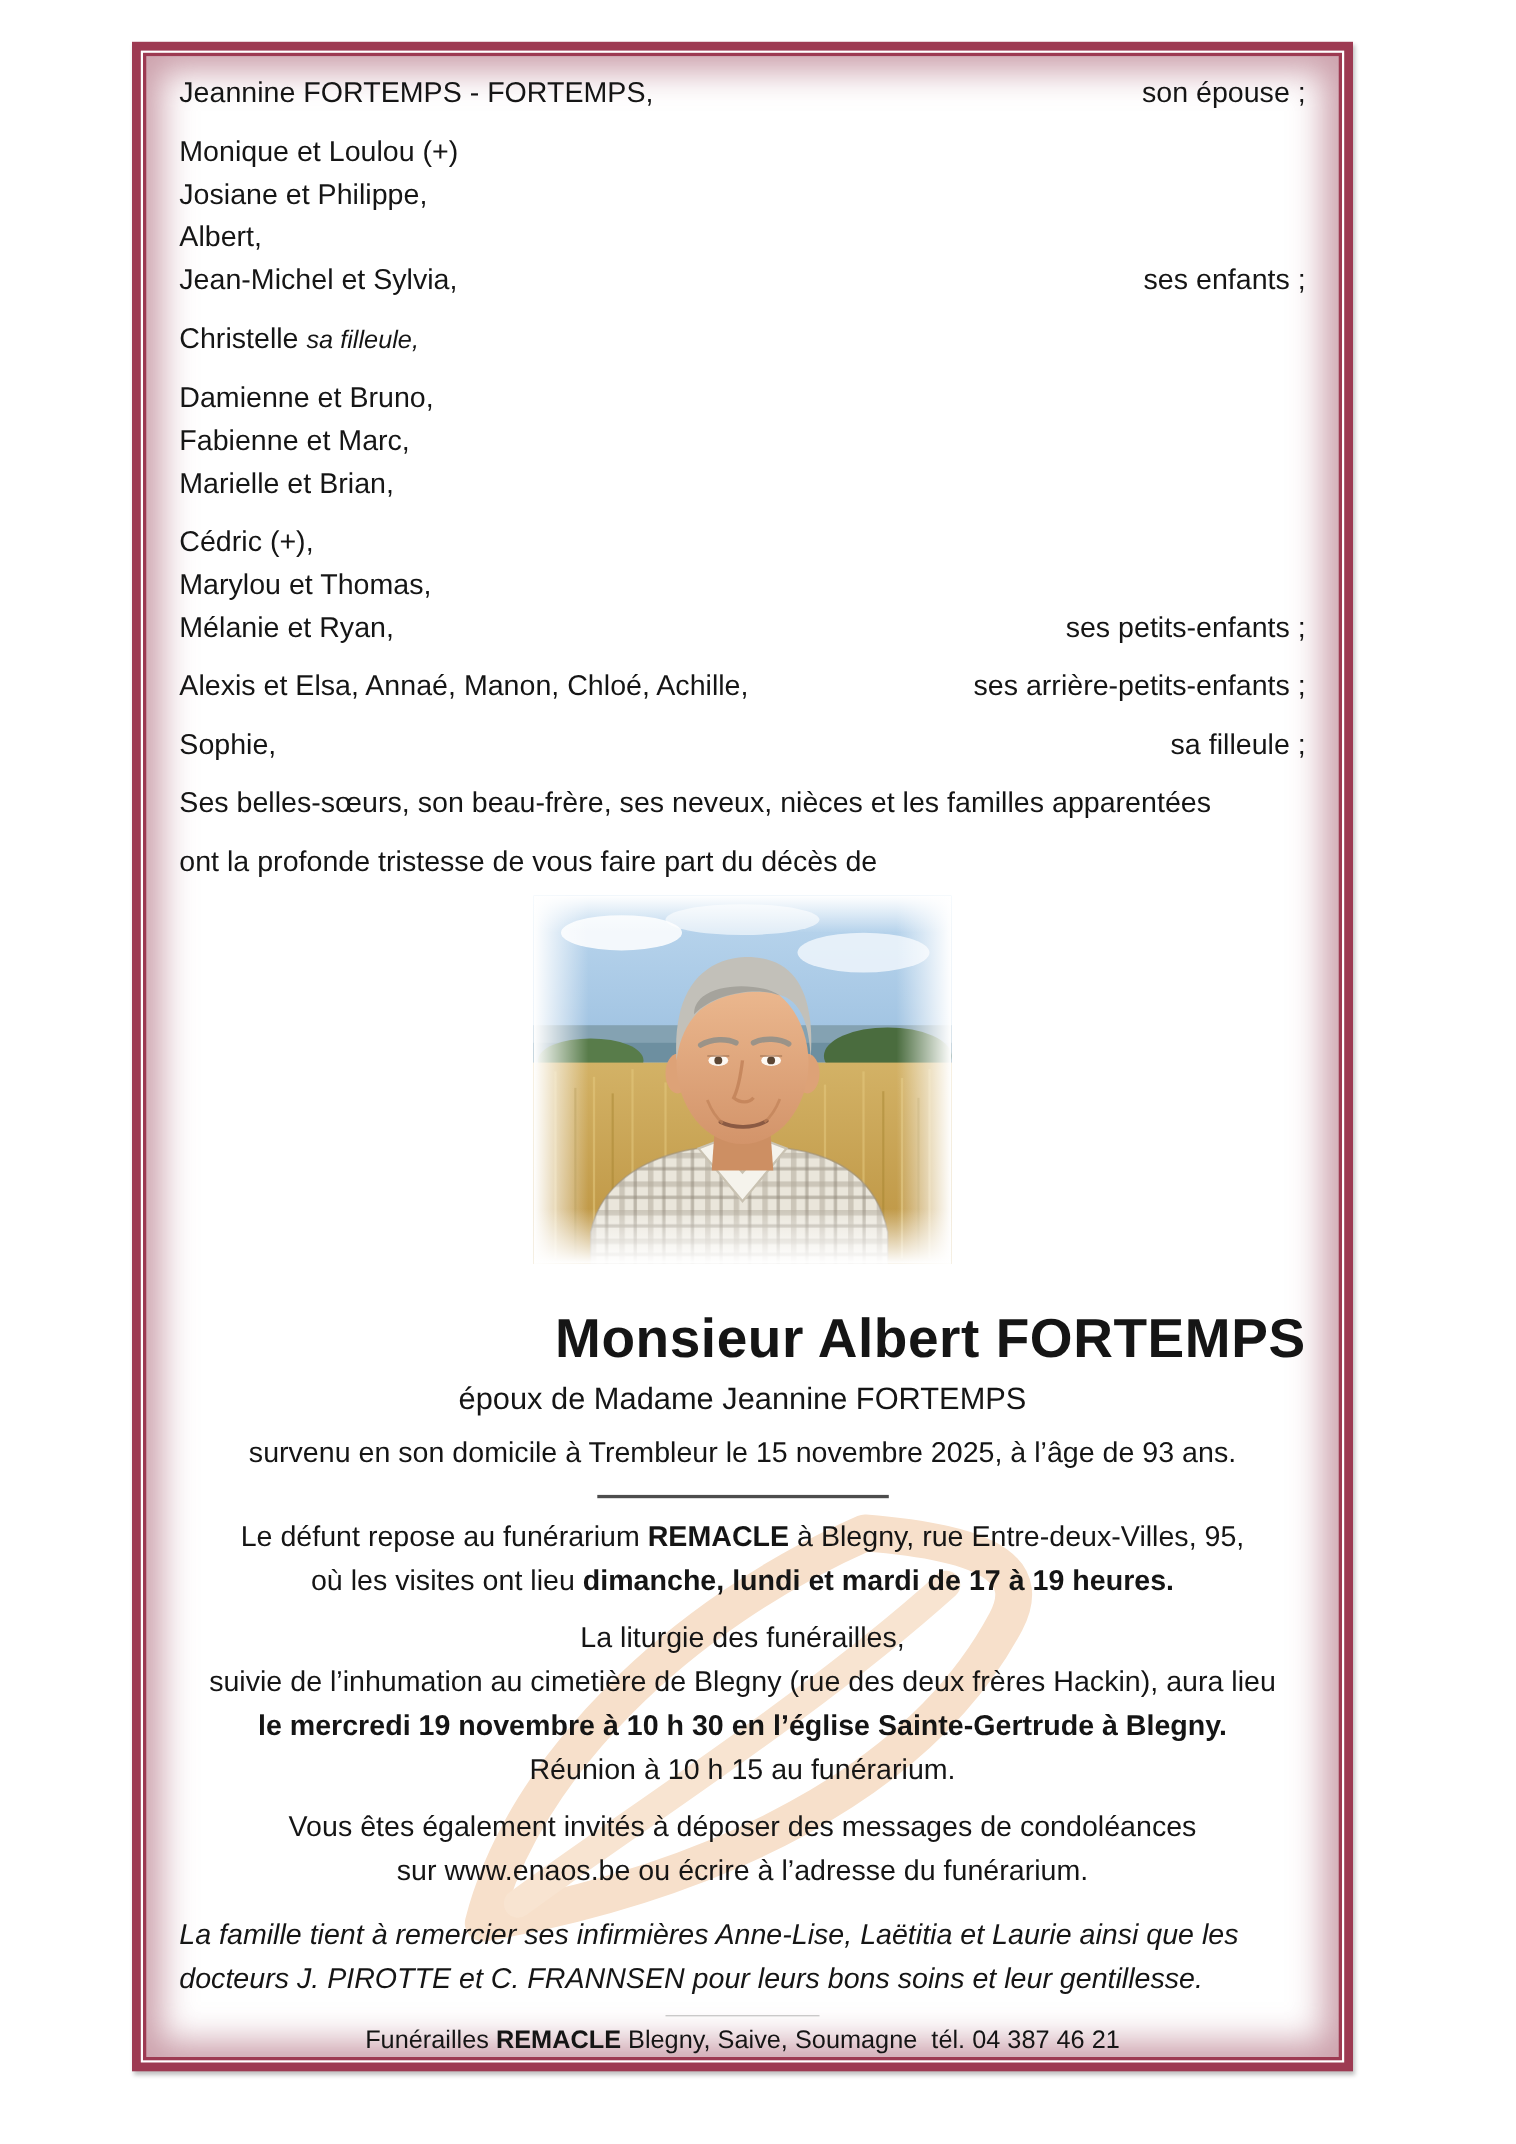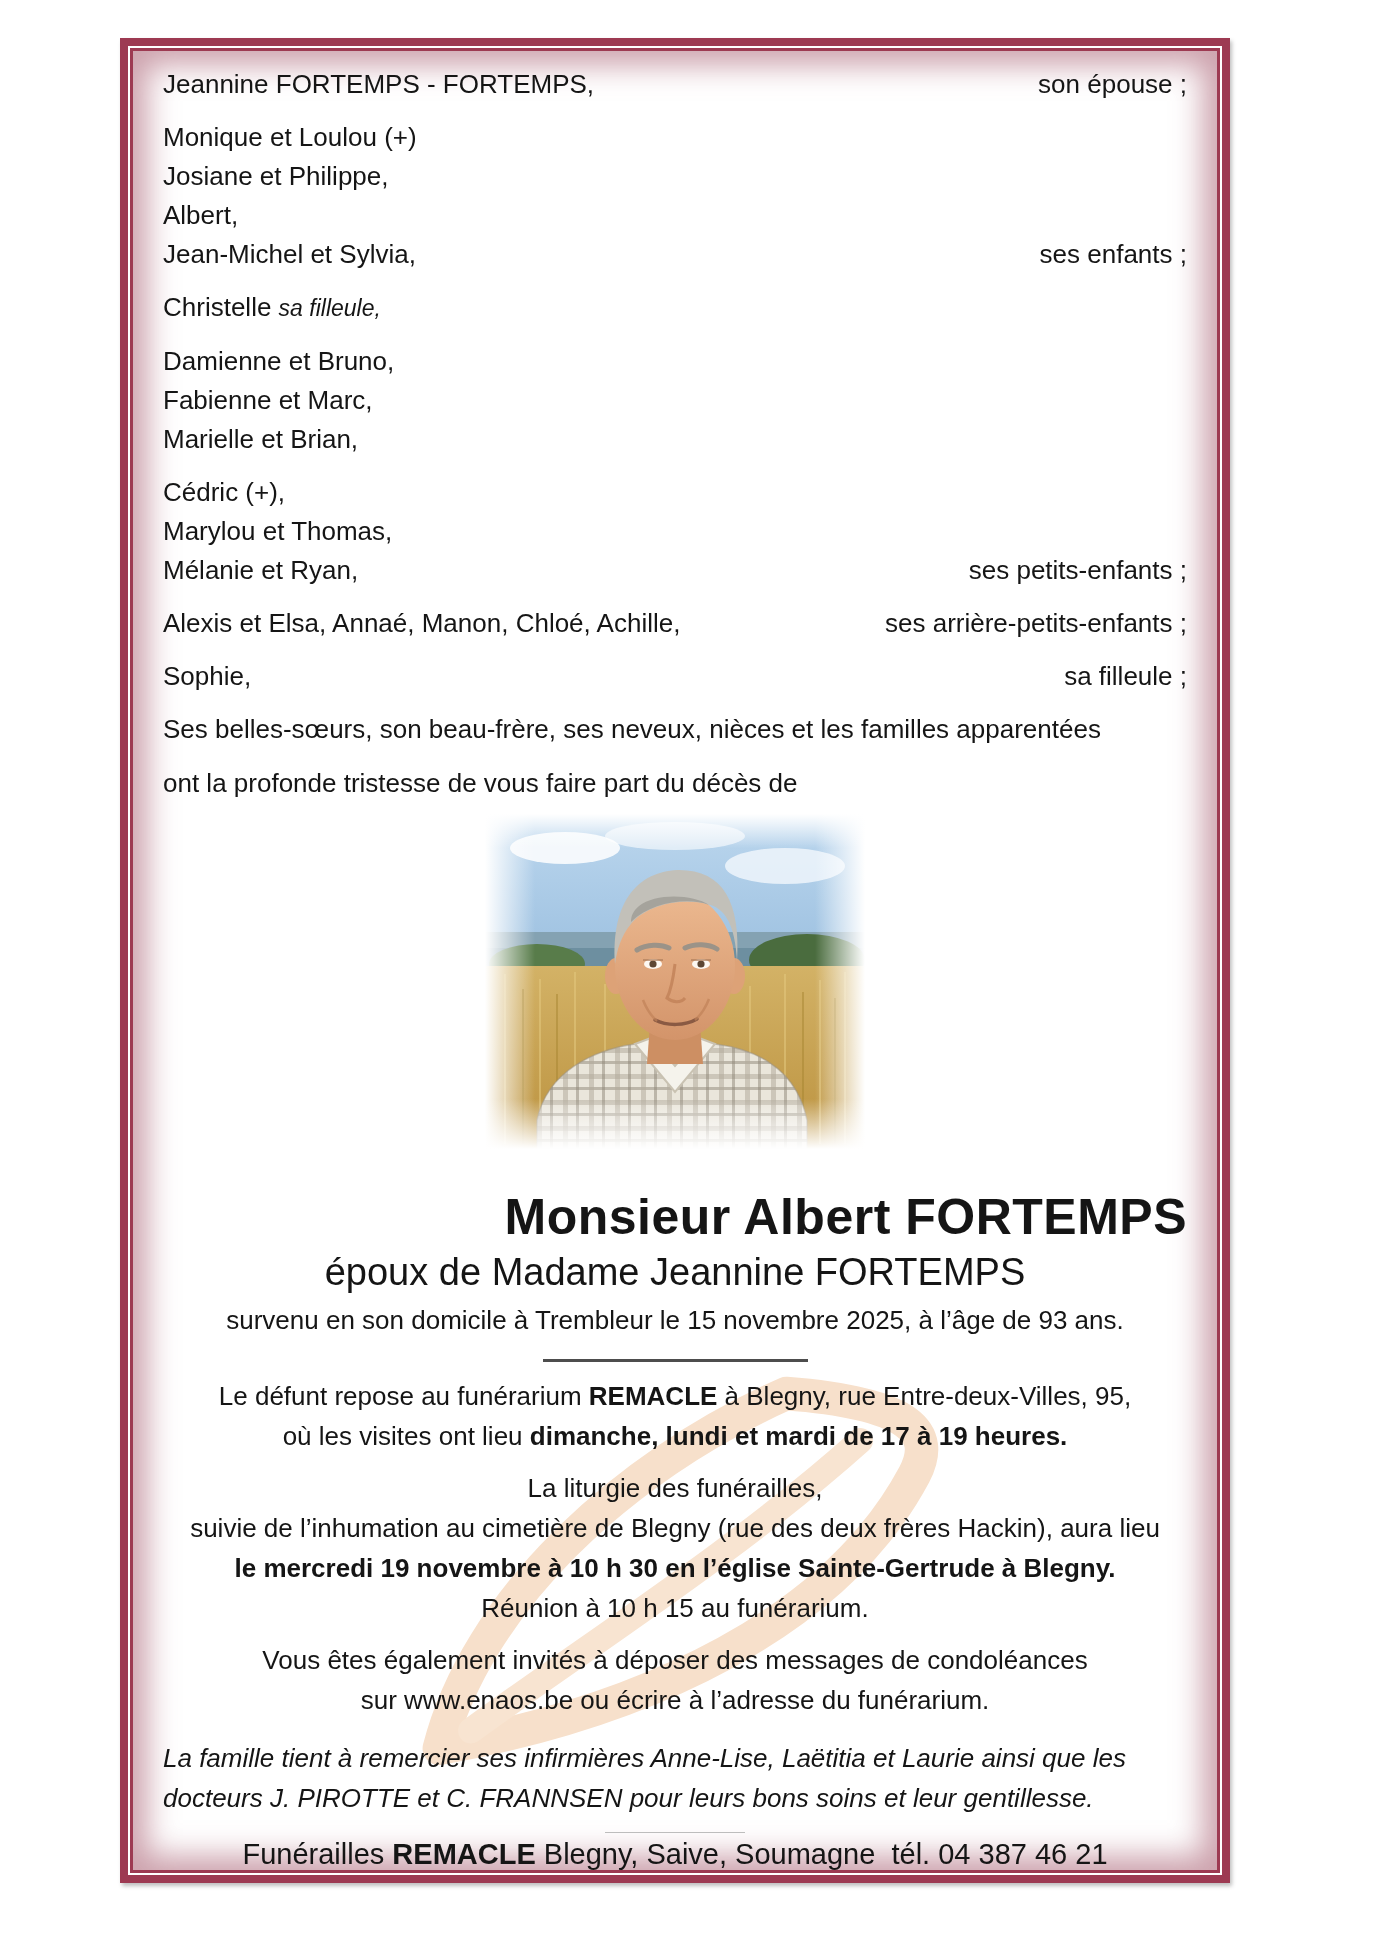--- a/index.html
+++ b/index.html
@@ -34,31 +34,31 @@
   .fname{white-space:pre;}
   .fname .fsuffix{font-style:italic;font-size:23px;}
   .rlabel{white-space:pre;text-align:right;}
   
   .relatives{margin-top:16px;line-height:34px;}
   .announce{margin-top:20px;line-height:34px;text-align:left;}
   
   .photo-wrap{margin-top:14px;text-align:center;line-height:0;}
   
   .dname{margin:40px 0 0 0;font-size:50px;line-height:56px;font-weight:bold;text-align:right;letter-spacing:.5px;}
-  .dsub{margin:4px 0 0 0;font-size:38px;line-height:46px;font-weight:normal;text-align:center;}
+  .dsub{margin:4px 0 0 0;font-size:28px;line-height:46px;font-weight:normal;text-align:center;}
   .ddeath{margin:8px 0 0 0;text-align:center;line-height:34px;}
   .divider{border:none;border-top:3px solid #4d4d4d;width:265px;margin:22px auto 14px auto;}
   
   .para{margin-top:12px;text-align:center;}
   .para.left{text-align:left;}
   .para.it{font-style:italic;margin-top:18px;}
   .pline{line-height:40px;}
   
   .footer-divider{border:none;border-top:1px solid #bdbdbd;width:140px;margin:14px auto 6px auto;}
-  .footer{text-align:center;font-size:29px;line-height:30px;margin:0;}
+  .footer{text-align:center;font-size:23px;line-height:30px;margin:0;}
 </style>
 </head>
 <body style="--accent: #9d3a52;">
 
 <div class="frame-outer">
  <div class="frame-mid">
   <div class="frame-line">
 
     <svg class="watermark" width="690" height="430" viewBox="0 0 700 430">
       <path d="M470 40 C 300 115, 155 255, 118 400 C 330 362, 520 272, 600 122 C 622 80, 598 50, 470 40 Z" fill="none" stroke="#f7e0cb" stroke-width="34" stroke-linejoin="round"></path>

